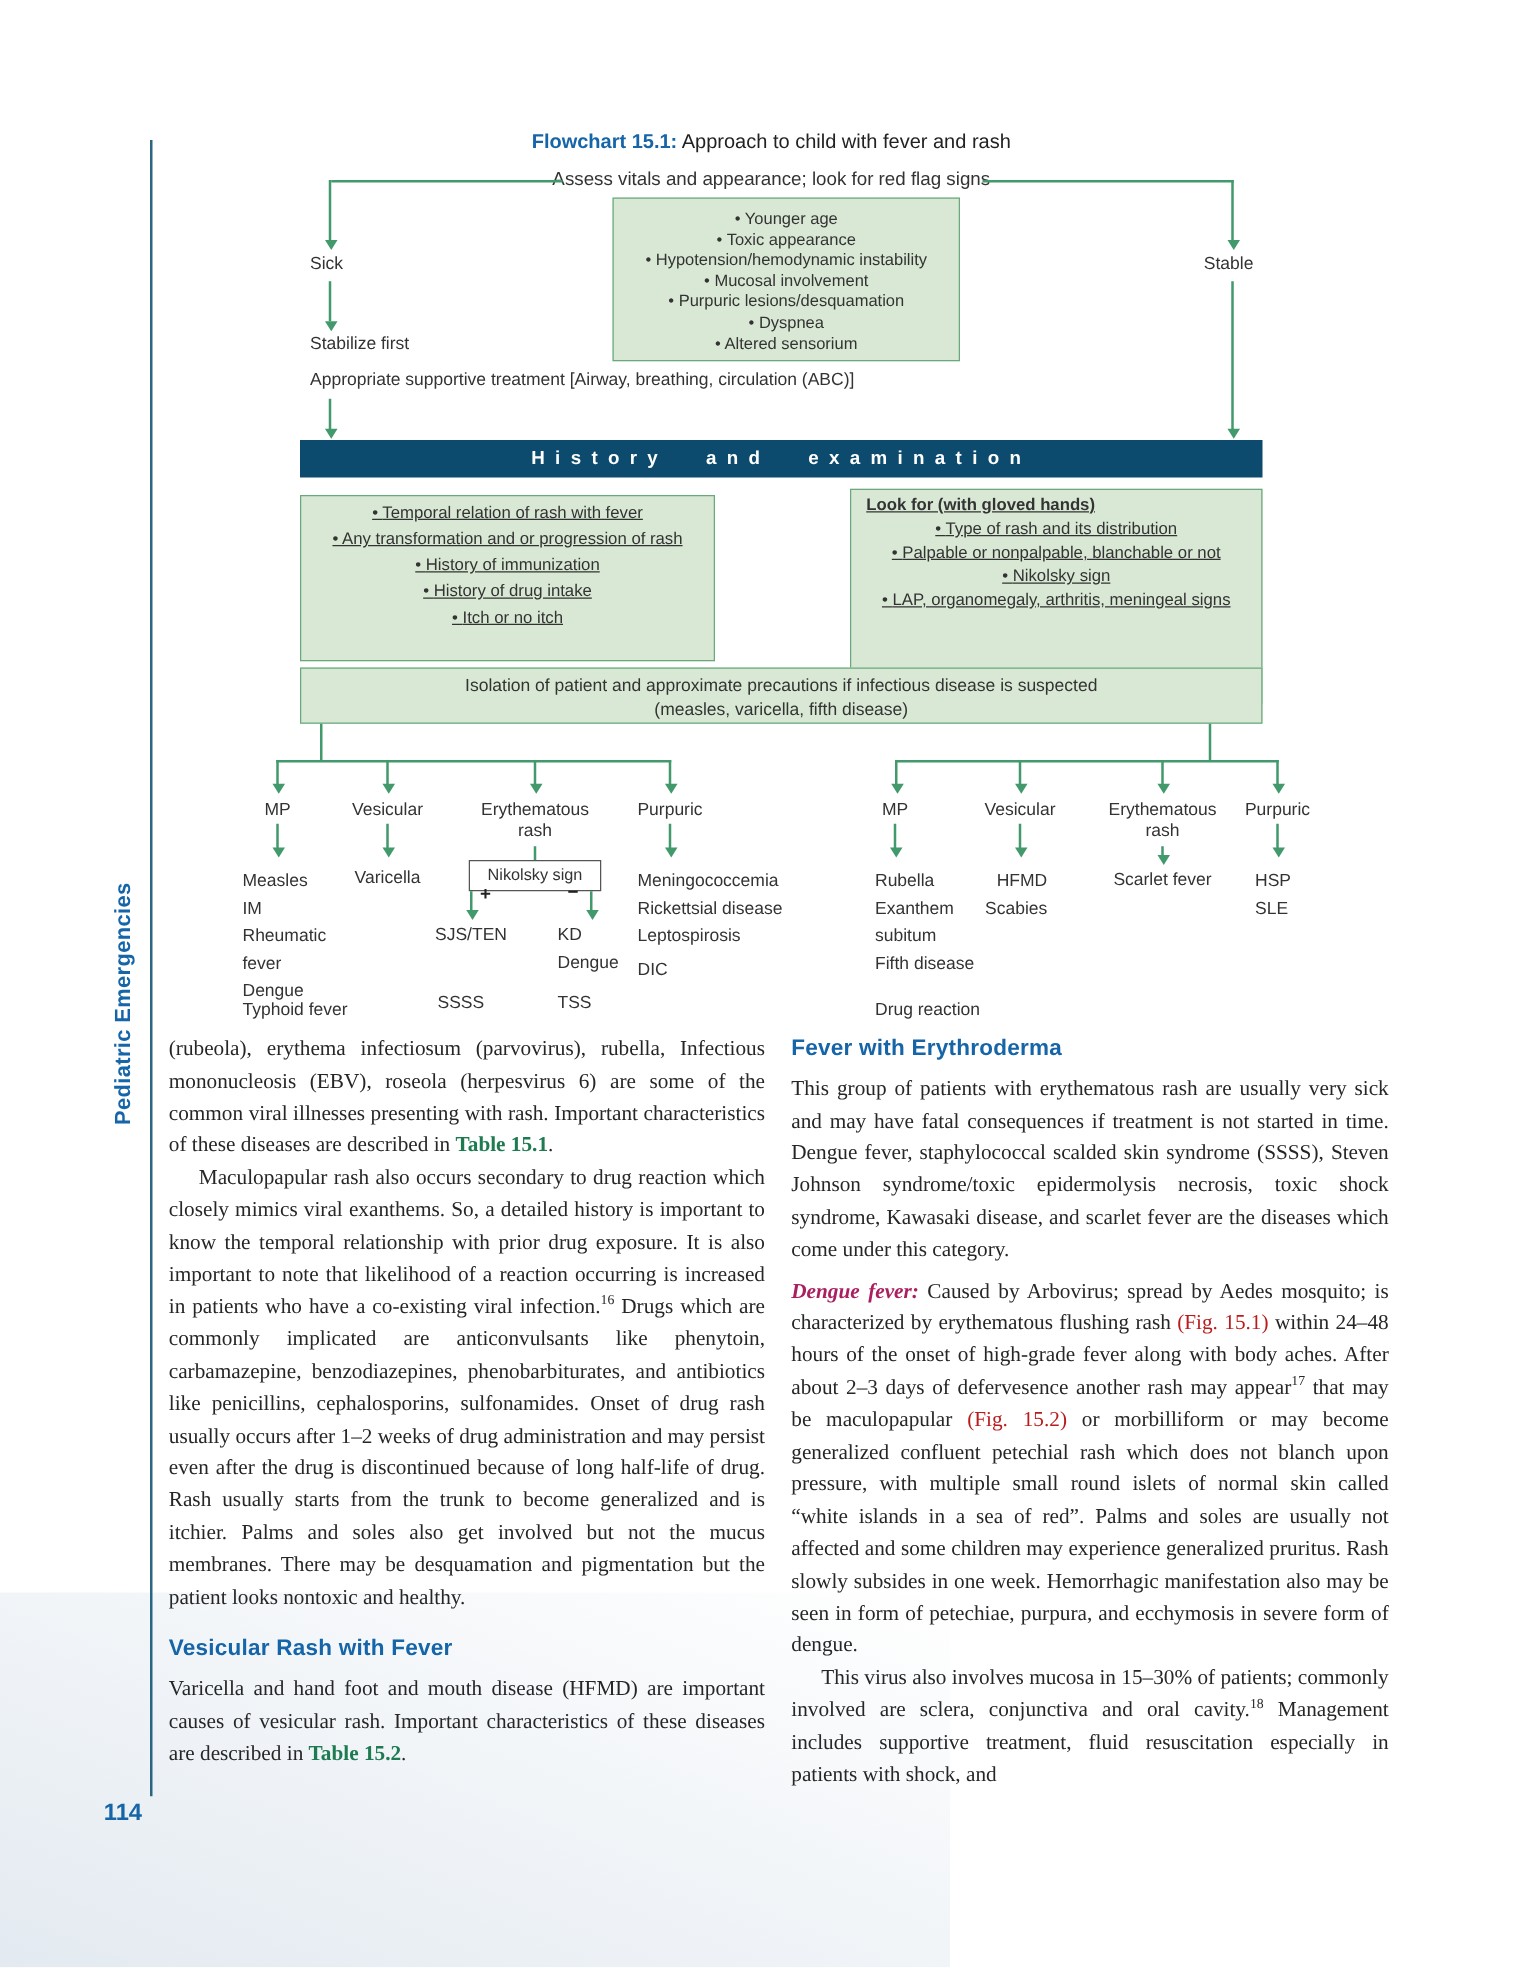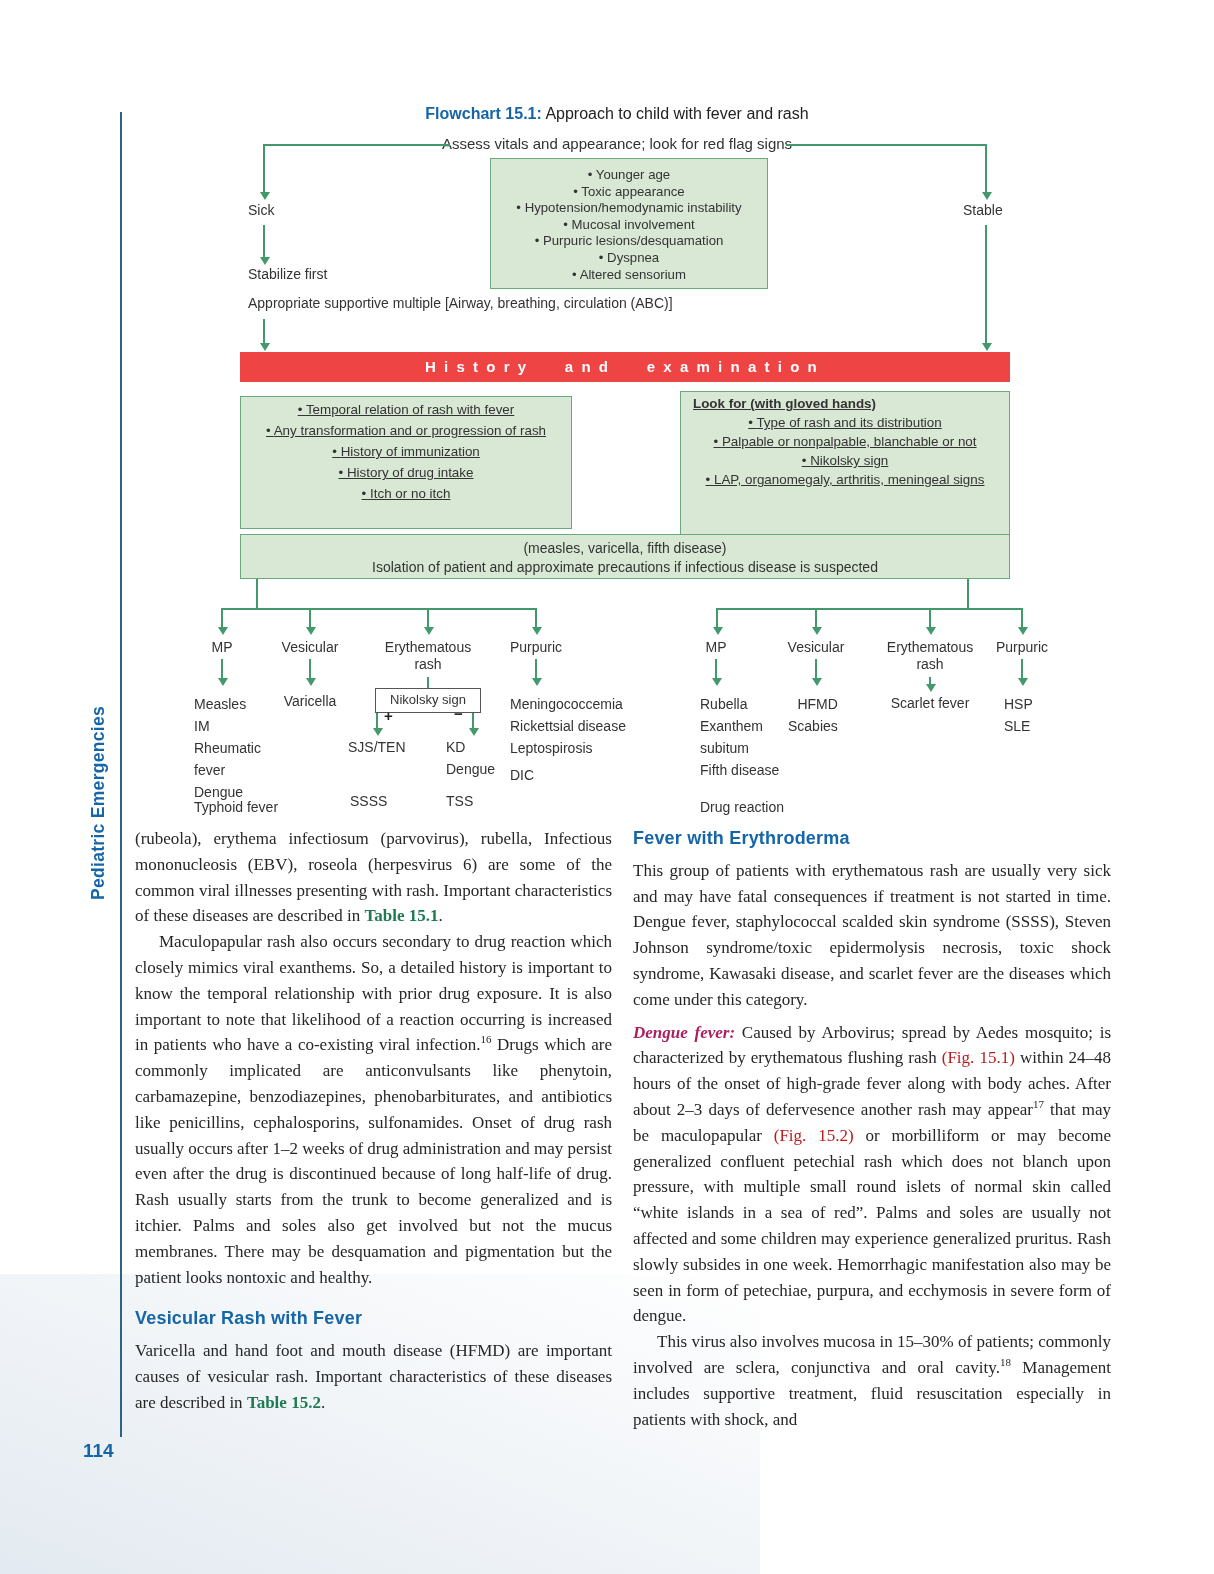--- a/index.html
+++ b/index.html
@@ -26,21 +26,21 @@
   .cl{position:absolute;transform:translateX(-50%);text-align:center;white-space:nowrap;}
   .gbox{position:absolute;background:#d9e8d4;border:1.5px solid #69a97c;box-sizing:border-box;}
   .gbox ul{margin:0;padding:0;list-style:none;}
   .gbox li{padding-left:13px;text-indent:-13px;text-align:center;}
   .gbox li::before{content:"• ";}
   .redflags{padding:8px 10px;font-size:13.2px;line-height:16.6px;}
   .exam{padding:2px 12px;font-size:13.4px;text-decoration:underline;}
   .exam-l li{line-height:21px;}
   .exam-r li{line-height:19px;}
   .exam-r .bt{font-weight:bold;line-height:19px;}
-  .bar{position:absolute;background:#ef4444;color:#fff;font-weight:bold;font-size:15px;
+  .bar{position:absolute;background:#0c4a6e;color:#fff;font-weight:bold;font-size:15px;
        text-align:center;letter-spacing:.55em;word-spacing:1.2em;line-height:30px;}
   .iso{padding-top:4px;text-align:center;font-size:14px;line-height:19px;}
   .nik{position:absolute;background:#fff;border:1.5px solid #555;box-sizing:border-box;
        text-align:center;font-size:13px;line-height:21px;}
   .mlist{position:absolute;white-space:pre-line;line-height:22px;}
   .sign{position:absolute;font-weight:bold;font-size:15px;color:#222;}
   
   .article{position:absolute;left:135px;top:826px;width:976px;display:flex;gap:21px;
         font-family:"Liberation Serif",serif;font-size:17px;line-height:25.8px;color:#262626;}
   .colL{width:477px;}
@@ -73,21 +73,21 @@
     <div class="assess">Assess vitals and appearance; look for red flag signs</div>
 
     <div class="hl" style="left:145px;top:39px;width:185px;"></div>
     <div class="hl" style="left:666px;top:39px;width:201px;"></div>
     <div class="vl" style="left:143px;top:39px;height:48px;"></div>
     <div class="arr" style="left:144px;top:87px;"></div>
     <div class="lbl" style="left:128px;top:97px;">Sick</div>
     <div class="vl" style="left:143px;top:120px;height:32px;"></div>
     <div class="arr" style="left:144px;top:152px;"></div>
     <div class="lbl" style="left:128px;top:161px;">Stabilize first</div>
-    <div class="lbl" style="left:128px;top:190px;">Appropriate supportive multiple [Airway, breathing, circulation (ABC)]</div>
+    <div class="lbl" style="left:128px;top:190px;">Appropriate supportive treatment [Airway, breathing, circulation (ABC)]</div>
     <div class="vl" style="left:143px;top:214px;height:25px;"></div>
     <div class="arr" style="left:144px;top:238px;"></div>
     <div class="vl" style="left:865px;top:39px;height:48px;"></div>
     <div class="arr" style="left:866px;top:87px;"></div>
     <div class="lbl" style="left:843px;top:97px;">Stable</div>
     <div class="vl" style="left:865px;top:120px;height:119px;"></div>
     <div class="arr" style="left:866px;top:238px;"></div>
 
     <div class="gbox redflags" style="left:370px;top:53px;width:278px;height:131px;">
       <ul>
@@ -116,22 +116,22 @@
       <div class="bt">Look for (with gloved hands)</div>
       <ul>
           <li>Type of rash and its distribution</li>
           <li>Palpable or nonpalpable, blanchable or not</li>
           <li>Nikolsky sign</li>
           <li>LAP, organomegaly, arthritis, meningeal signs</li>
         </ul>
     </div>
 
     <div class="gbox iso" style="left:120px;top:429px;width:770px;height:45px;">
+      <div>Isolation of patient and approximate precautions if infectious disease is suspected</div>
       <div>(measles, varicella, fifth disease)</div>
-      <div>Isolation of patient and approximate precautions if infectious disease is suspected</div>
     </div>
 
     <div class="vl" style="left:136px;top:474px;height:30px;"></div>
     <div class="hl" style="left:101px;top:503px;width:316px;"></div>
     <div class="vl" style="left:101px;top:503px;height:20px;"></div>
     <div class="arr" style="left:102px;top:522px;"></div>
     <div class="vl" style="left:189px;top:503px;height:20px;"></div>
     <div class="arr" style="left:190px;top:522px;"></div>
     <div class="vl" style="left:307px;top:503px;height:20px;"></div>
     <div class="arr" style="left:308px;top:522px;"></div>

